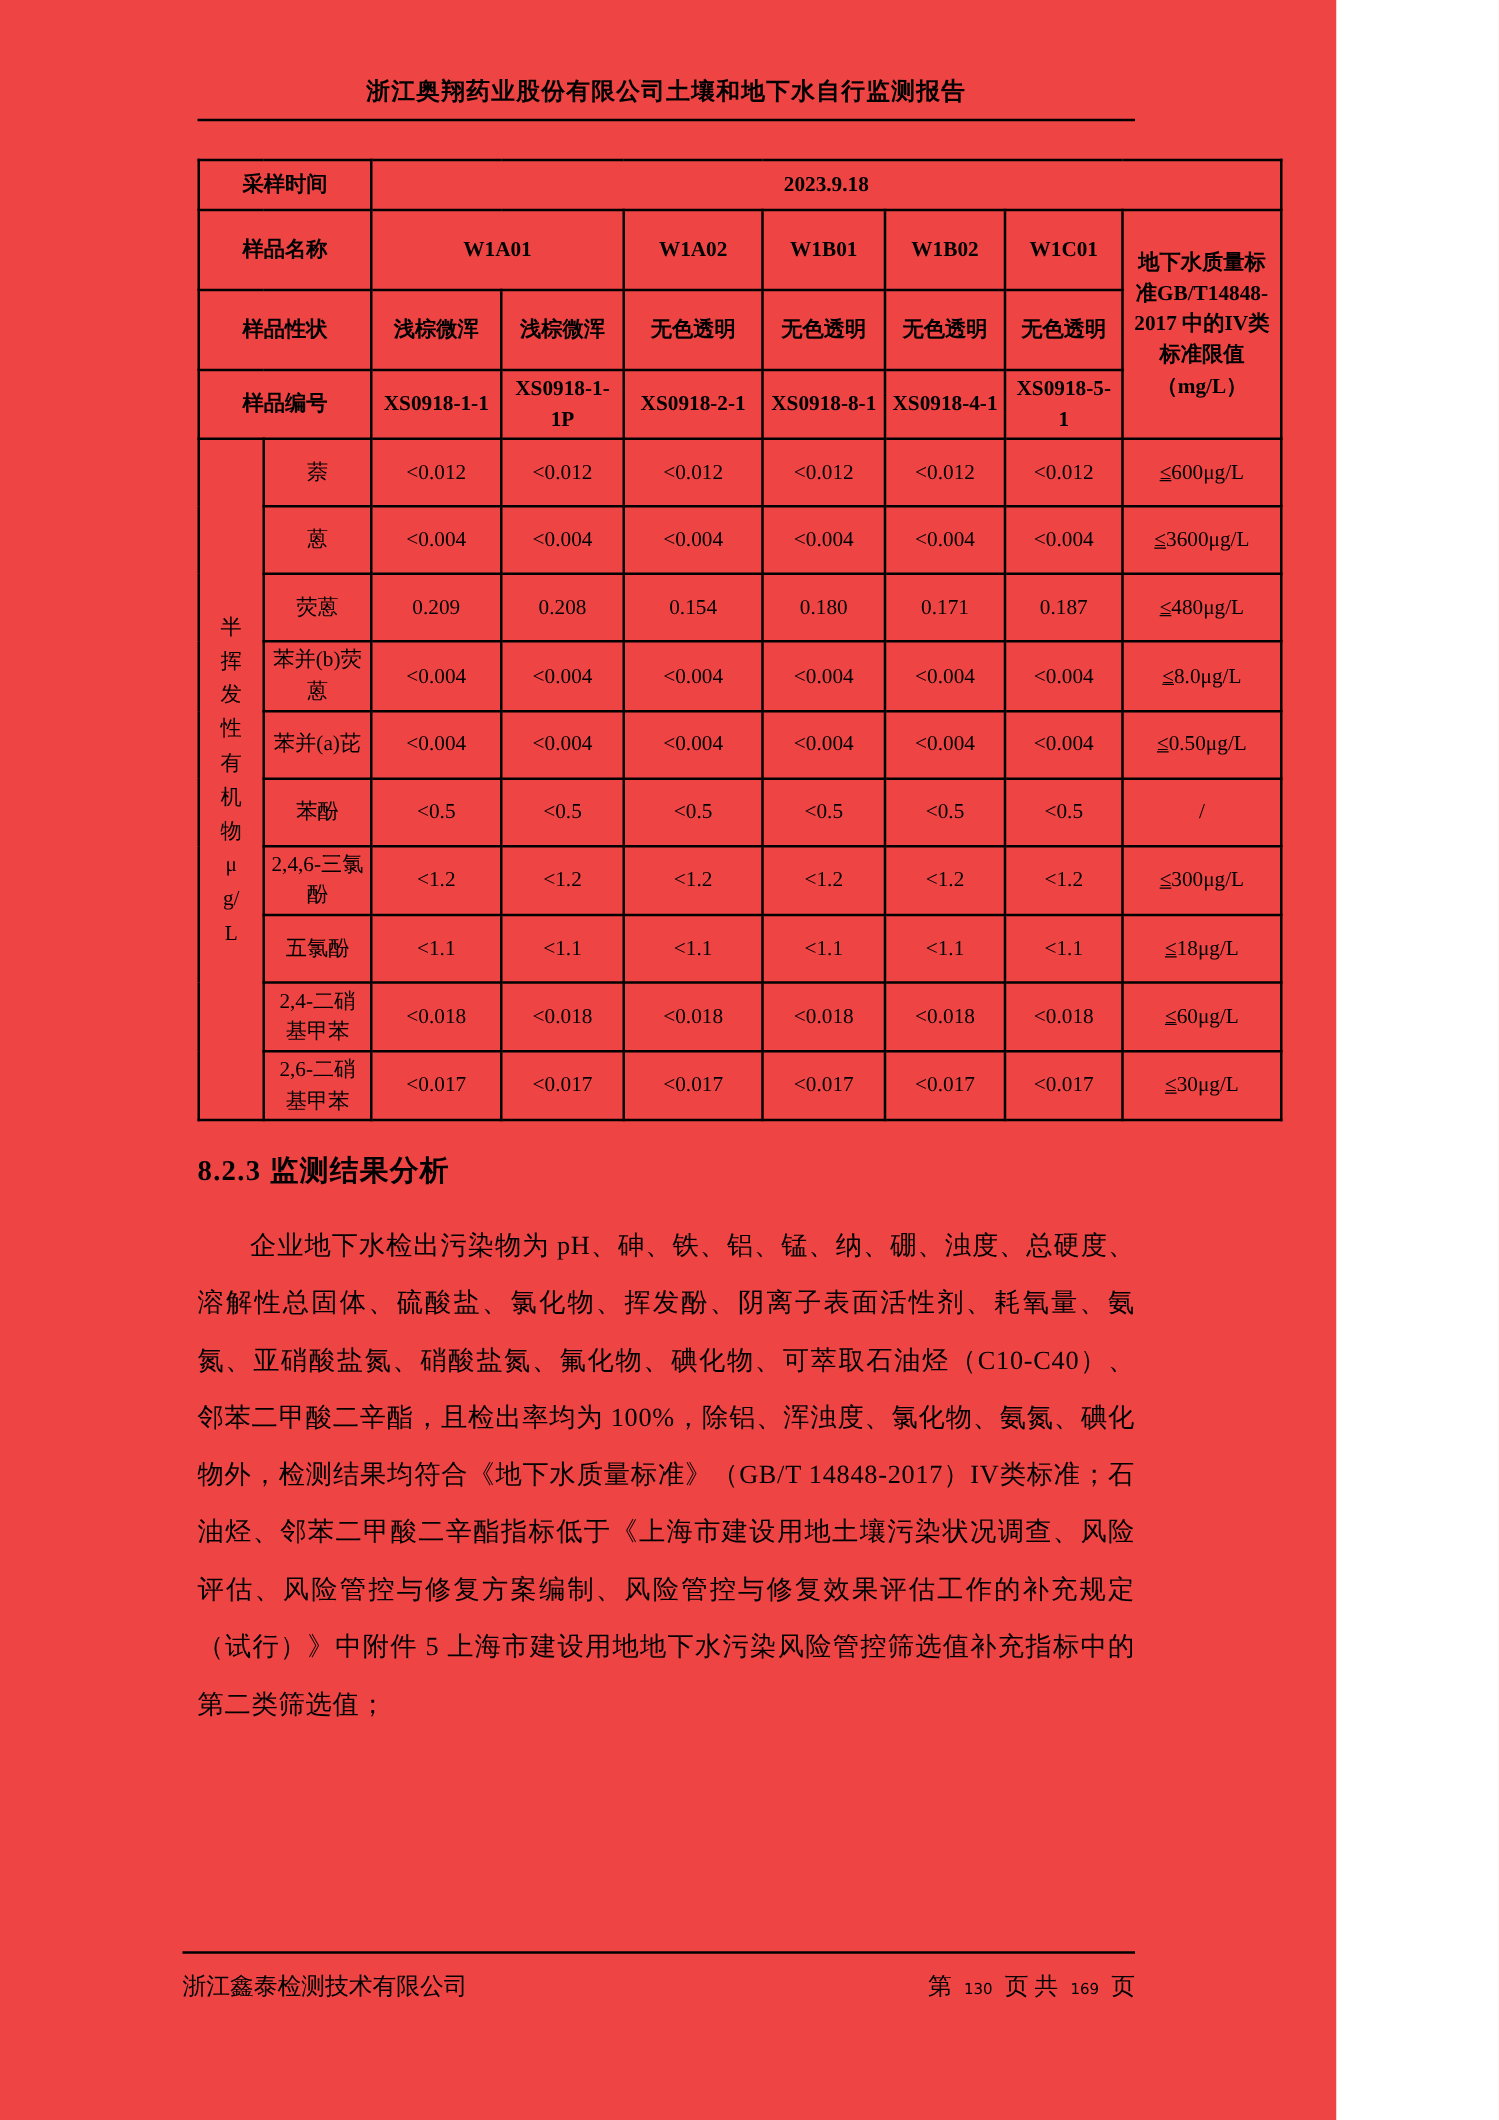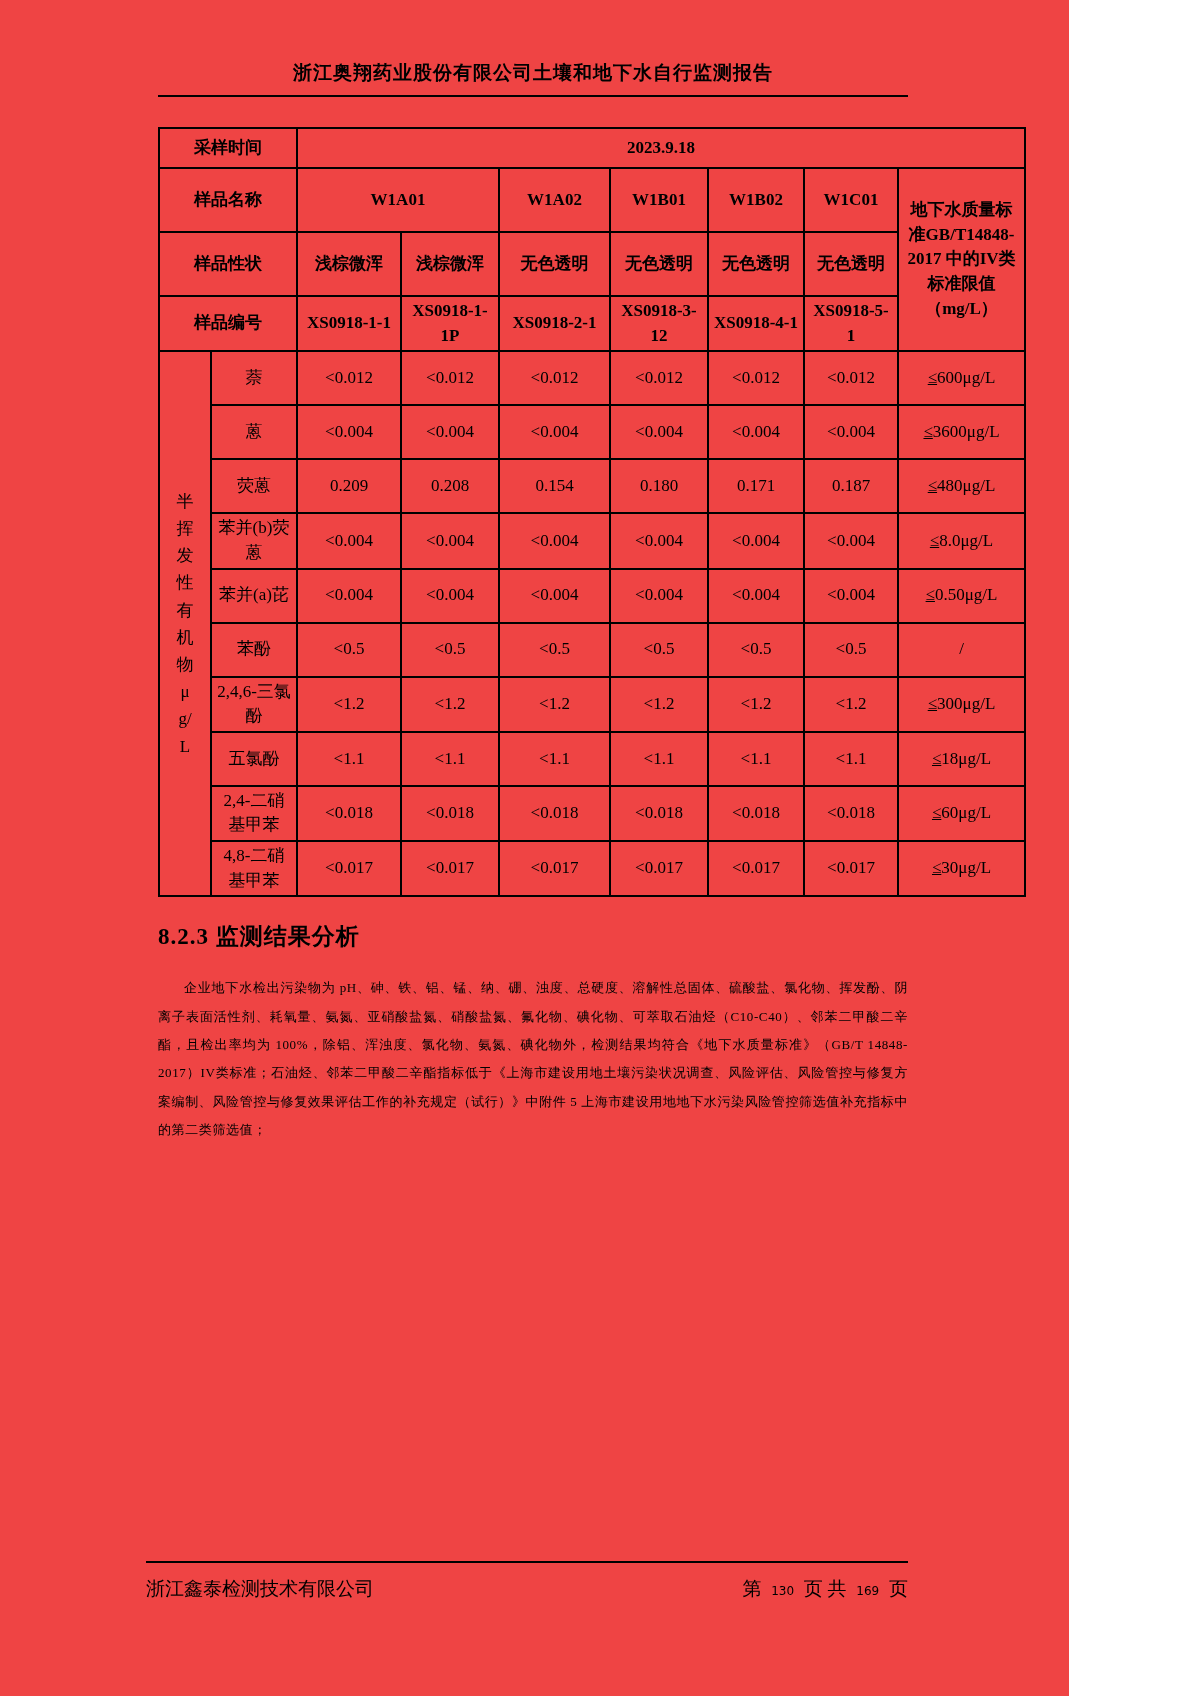--- a/index.html
+++ b/index.html
@@ -60,21 +60,21 @@
   .leq{text-decoration:underline;}
   .section{margin:0 161px 0 158px;}
   .section-heading{
     margin-top:24px;
     font-size:23px;
     font-weight:bold;
     letter-spacing:1px;
   }
   .body-paragraph{
     margin-top:22px;
-    font-size:13px;
+    font-size:21px;
     line-height:2.18;
     letter-spacing:0.6px;
     text-align:justify;
     text-indent:2em;
   }
   .footer{
     position:absolute;
     left:146px;right:161px;top:1561px;
     border-top:2px solid #000;
     padding-top:13px;
@@ -130,21 +130,21 @@
         <td class="hcell">无色透明</td>
         <td class="hcell">无色透明</td>
         <td class="hcell">无色透明</td>
         <td class="hcell">无色透明</td>
       </tr>
       <tr class="r-id">
         <td colspan="2" class="hcell">样品编号</td>
         <td class="hcell">XS0918-1-1</td>
         <td class="hcell">XS0918-1-1P</td>
         <td class="hcell">XS0918-2-1</td>
-        <td class="hcell">XS0918-3-12</td>
+        <td class="hcell">XS0918-8-1</td>
         <td class="hcell">XS0918-4-1</td>
         <td class="hcell">XS0918-5-1</td>
       </tr>
     </tbody>
     <tbody class="analyte-body">
         <tr>
           <td rowspan="10" class="group-cell"><span class="vertical-text">半挥发性有机物μg/L</span></td>
           <td class="analyte-cell">萘</td>
           <td class="value-cell">&lt;0.012</td>
           <td class="value-cell">&lt;0.012</td>
@@ -228,21 +228,21 @@
           <td class="analyte-cell">2,4-二硝基甲苯</td>
           <td class="value-cell">&lt;0.018</td>
           <td class="value-cell">&lt;0.018</td>
           <td class="value-cell">&lt;0.018</td>
           <td class="value-cell">&lt;0.018</td>
           <td class="value-cell">&lt;0.018</td>
           <td class="value-cell">&lt;0.018</td>
           <td class="limit-cell"><span class="leq">≤</span>60μg/L</td>
         </tr>
         <tr>
-          <td class="analyte-cell">4,8-二硝基甲苯</td>
+          <td class="analyte-cell">2,6-二硝基甲苯</td>
           <td class="value-cell">&lt;0.017</td>
           <td class="value-cell">&lt;0.017</td>
           <td class="value-cell">&lt;0.017</td>
           <td class="value-cell">&lt;0.017</td>
           <td class="value-cell">&lt;0.017</td>
           <td class="value-cell">&lt;0.017</td>
           <td class="limit-cell"><span class="leq">≤</span>30μg/L</td>
         </tr>
       </tbody>
   </table>

